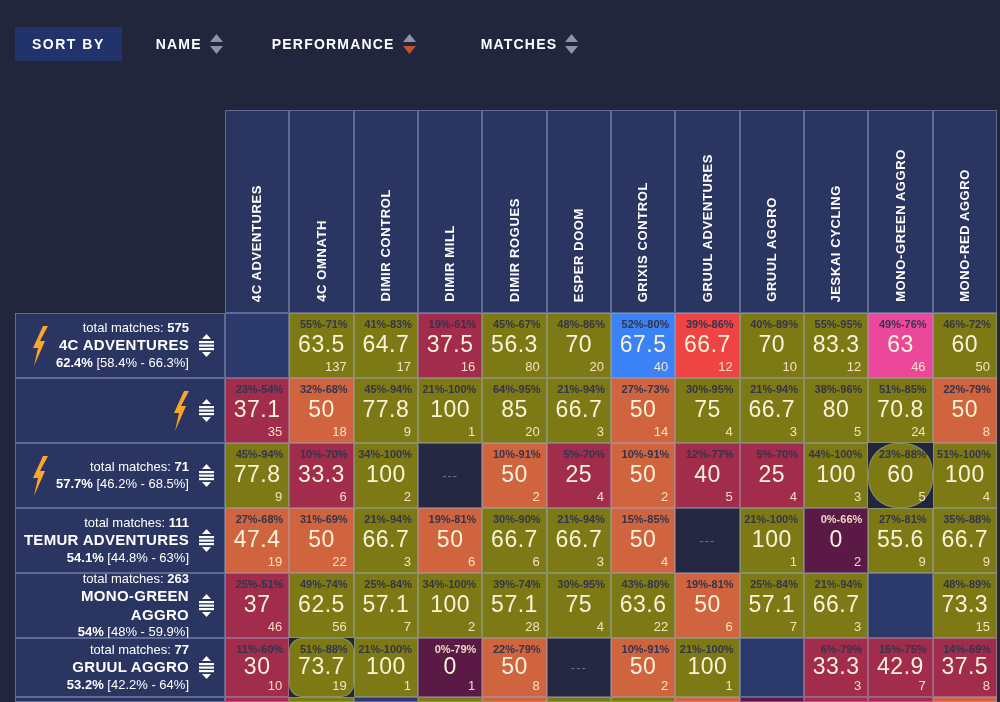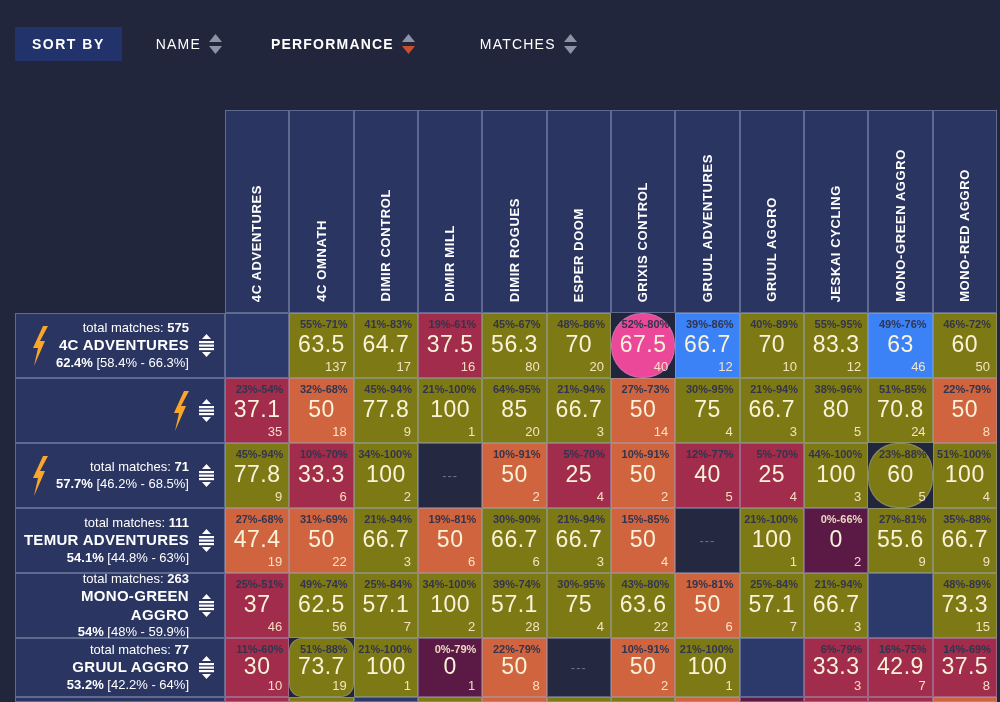--- a/index.html
+++ b/index.html
@@ -5,21 +5,21 @@
   html,body{margin:0;padding:0;background:#181c2e;}
   .app{position:relative;width:1000px;height:702px;background:#22263d;overflow:hidden;
        font-family:"Liberation Sans",sans-serif;-webkit-font-smoothing:antialiased;}
 
   
   .sortbar{position:absolute;left:15px;top:27px;display:flex;align-items:center;}
   .sortby{background:#22336c;color:#fff;font-weight:bold;font-size:14px;
           letter-spacing:1.5px;padding:9px 17px;}
   .sort-opt{display:flex;align-items:center;gap:7px;color:#fff;font-size:14px;
             letter-spacing:1.2px;cursor:pointer;}
-  .sort-opt .lbl{font-weight:400;}
+  .sort-opt .lbl{font-weight:700;}
   .sort-opt.active .lbl{font-weight:800;}
   .sort-opt svg{display:block;}
   #opt0{margin-left:34px;} #opt1{margin-left:48px;} #opt2{margin-left:64px;}
 
   
   .matrix{position:absolute;left:15px;top:110px;display:grid;
           grid-template-columns:210px repeat(12,64.33px);
           grid-template-rows:203px repeat(5,65px) 59px 5px;}
   .cell{box-sizing:border-box;border:1px solid rgba(160,170,205,.45);position:relative;}
   .corner{border:none;background:transparent;}
@@ -166,41 +166,41 @@
       <div class="cell" style="background: rgb(125, 122, 21);">
         <div class="range">45%-67%</div>
         <div class="value">56.3</div>
         <div class="count">80</div>
       </div>
       <div class="cell" style="background: rgb(125, 122, 21);">
         <div class="range">48%-86%</div>
         <div class="value">70</div>
         <div class="count">20</div>
       </div>
-      <div class="cell" style="background: #ec4899; border-radius: 31px;">
+      <div class="cell" style="background: #3b82f6;">
         <div class="range">52%-80%</div>
         <div class="value">67.5</div>
         <div class="count">40</div>
       </div>
-      <div class="cell" style="background: #3b82f6;">
+      <div class="cell" style="background: #ef4444;">
         <div class="range">39%-86%</div>
         <div class="value">66.7</div>
         <div class="count">12</div>
       </div>
       <div class="cell" style="background: rgb(125, 122, 21);">
         <div class="range">40%-89%</div>
         <div class="value">70</div>
         <div class="count">10</div>
       </div>
       <div class="cell" style="background: rgb(125, 122, 21);">
         <div class="range">55%-95%</div>
         <div class="value">83.3</div>
         <div class="count">12</div>
       </div>
-      <div class="cell" style="background: #3b82f6; text-align: right;">
+      <div class="cell" style="background: #ec4899; text-align: right;">
         <div class="range">49%-76%</div>
         <div class="value">63</div>
         <div class="count">46</div>
       </div>
       <div class="cell" style="background: rgb(125, 122, 21);">
         <div class="range">46%-72%</div>
         <div class="value">60</div>
         <div class="count">50</div>
       </div>
       <div class="cell rlabel">

